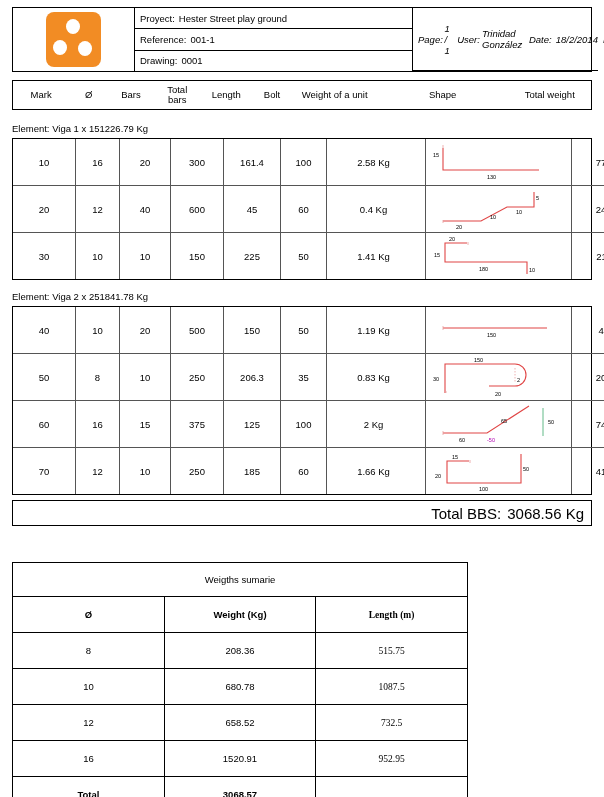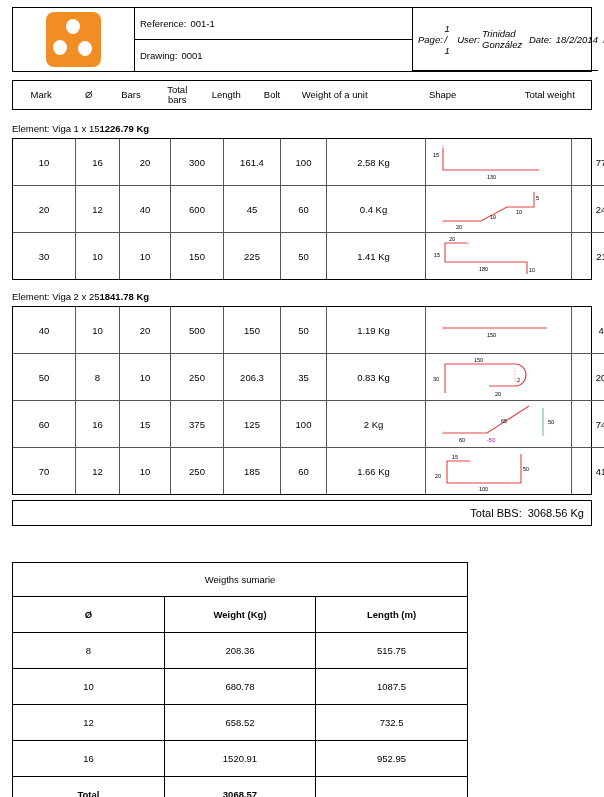--- a/index.html
+++ b/index.html
@@ -124,21 +124,21 @@
   .elem-title {
     position: absolute;
     left: 12px;
     width: 580px;
     height: 16px;
     display: flex;
     align-items: center;
     font-size: 9.5px;
   }
   .elem-title .etot {
-    font-weight: bold;
+    font-weight: normal;
     font-size: 9.5px;
   }
 
   .datatable {
     position: absolute;
     left: 12px;
     width: 580px;
     border: 1.3px solid #000;
     border-collapse: collapse;
     box-sizing: border-box;
@@ -169,21 +169,21 @@
     position: absolute;
     left: 12px;
     width: 580px;
     height: 26px;
     border: 1.3px solid #000;
     box-sizing: border-box;
     display: flex;
     align-items: center;
     justify-content: flex-end;
     padding-right: 7px;
-    font-size: 11px;
+    font-size: 15px;
     text-align: right;
   }
 
   
   .summary {
     position: absolute;
     left: 12px;
     top: 562px;
     width: 456px;
     border: 1.3px solid #000;
@@ -207,21 +207,21 @@
   .summary tr:first-child td { border-top: none; }
   .summary tr:last-child td  { border-bottom: none; }
   .summary .sum-title {
     font-weight: normal;
     height: 33px;
   }
   .summary .sum-colhead { font-weight: bold; }
   .summary .sum-total { font-weight: bold; }
   .sc-dia { width: 140px; }
   .sc-wt  { width: 158px; }
-  .sc-len { width: 158px; }
+  .sc-len { width: 158px; font-family: Liberation Serif, serif; }
 
   .dimtext { font-size: 5.5px; font-family: "Liberation Sans", sans-serif; fill: #000; }
   .dimtext-ang { font-size: 5.5px; font-family: "Liberation Sans", sans-serif; fill: #b000b0; }
   .bar { stroke: #e04545; stroke-width: 1.1; fill: none; }
   .tick { stroke: #e8a0a0; stroke-width: 0.8; }
   .greenline { stroke: #3aa86a; stroke-width: 0.8; }
 </style>
 </head>
 <body>
 
@@ -231,20 +231,25 @@
 
     <div class="logo-cell">
       <div class="logo">
         <div class="dot top"></div>
         <div class="dot left"></div>
         <div class="dot right"></div>
       </div>
     </div>
 
     <div class="proj-cell">
+      <div class="line sep">
+        <span>Proyect:</span>
+        <span style="width:4px"></span>
+        <span>Hester Street play ground</span>
+      </div>
       <div class="line sep">
         <span>Reference:</span>
         <span style="width:4px"></span>
         <span>001-1</span>
       </div>
       <div class="line">
         <span>Drawing:</span>
         <span style="width:4px"></span>
         <span>0001</span>
       </div>

